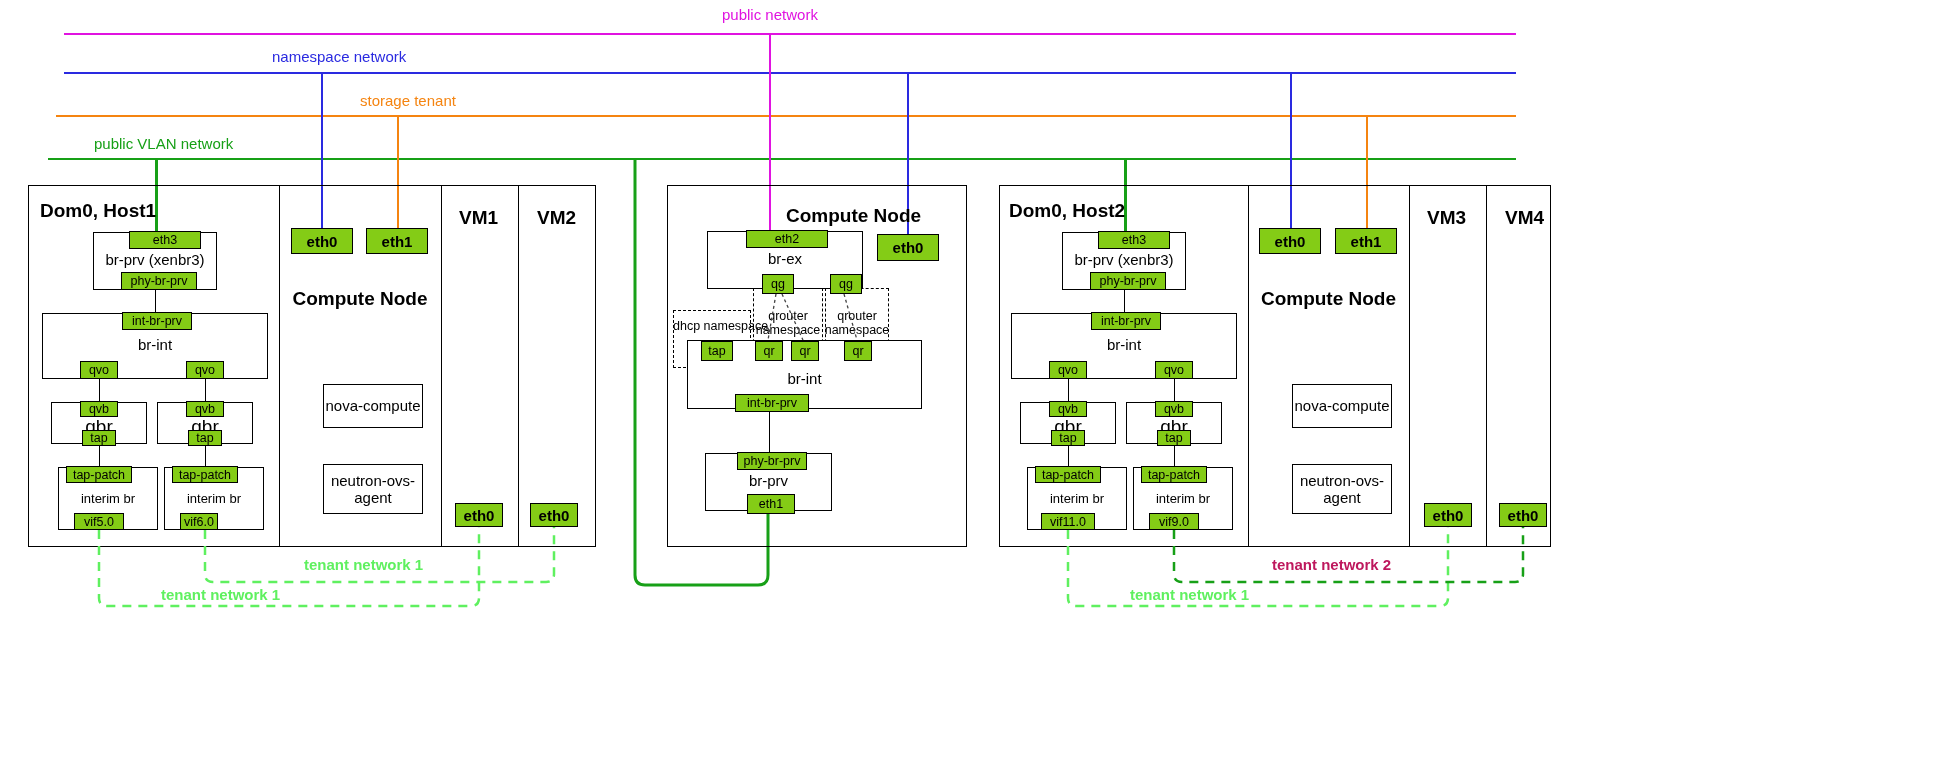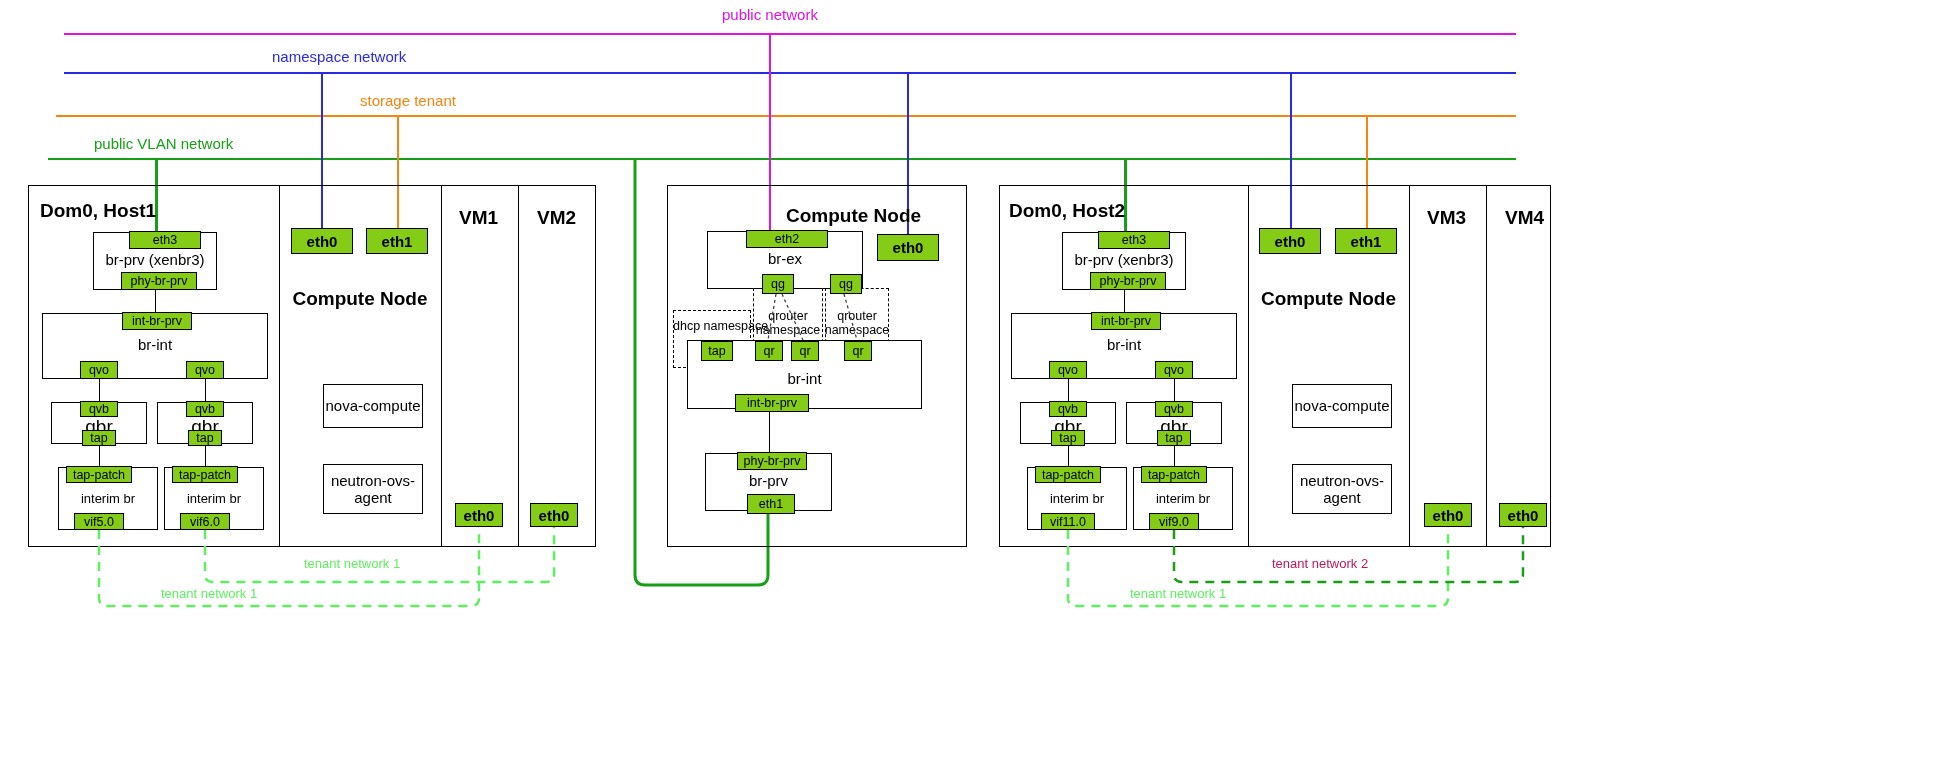--- a/index.html
+++ b/index.html
@@ -30,21 +30,21 @@
   .svc{position:absolute;box-sizing:border-box;border:1.5px solid #000;background:#fff;
        font-size:15px;display:flex;align-items:center;justify-content:center;
        text-align:center;line-height:1.15;}
   .ns{position:absolute;box-sizing:border-box;border:1.5px dashed #000;background:transparent;}
   .ns-label{position:absolute;font-size:12.5px;white-space:nowrap;text-align:center;
             line-height:1.1;}
   .wire{position:absolute;width:0;border-left:1.5px solid #000;}
   .vmlabel{position:absolute;font-size:19px;font-weight:bold;}
   svg.overlay{position:absolute;left:0;top:0;width:1940px;height:760px;
               pointer-events:none;overflow:visible;}
-  .tn-label{position:absolute;font-size:13px;white-space:nowrap;}
+  .tn-label{position:absolute;font-size:15px;white-space:nowrap;font-weight:bold;}
 </style>
 </head>
 <body>
 
 <div id="canvas">
 
   <div class="bus" style="left:48px;top:33px;width:1452px;border-top-color:#e013e0;"></div>
   <div class="bus-label" style="left:706px;top:6px;color:#e013e0;">public network</div>
 
   <div class="bus" style="left:48px;top:72px;width:1452px;border-top-color:#2a2ae0;"></div>
@@ -110,21 +110,21 @@
   <div class="wire" style="left:189px;top:446px;height:21px;"></div>
 
   <div class="box" style="left:42px;top:467px;width:100px;height:63px;"></div>
   <div class="port" style="left:50px;top:466px;width:66px;height:17px;">tap-patch</div>
   <div class="box-label" style="left:42px;top:491px;width:100px;font-size:13px;">interim br</div>
   <div class="port" style="left:58px;top:513px;width:50px;height:17px;">vif5.0</div>
 
   <div class="box" style="left:148px;top:467px;width:100px;height:63px;"></div>
   <div class="port" style="left:156px;top:466px;width:66px;height:17px;">tap-patch</div>
   <div class="box-label" style="left:148px;top:491px;width:100px;font-size:13px;">interim br</div>
-  <div class="port" style="left:164px;top:513px;width:50px;height:17px;">vif6.0</div>
+  <div class="port" style="left:164px;top:513px;width:38px;height:17px;">vif6.0</div>
 
   <div class="sub-title" style="left:263px;top:288px;width:162px;">Compute Node</div>
   <div class="port big" style="left:275px;top:228px;width:62px;height:26px;">eth0</div>
   <div class="port big" style="left:350px;top:228px;width:62px;height:26px;">eth1</div>
   <div class="svc" style="left:307px;top:384px;width:100px;height:44px;">nova-compute</div>
   <div class="svc" style="left:307px;top:464px;width:100px;height:50px;">
     <span style="display:inline-block;">neutron-ovs-<br>agent</span>
   </div>
 
   <div class="vmlabel" style="left:443px;top:207px;">VM1</div>

